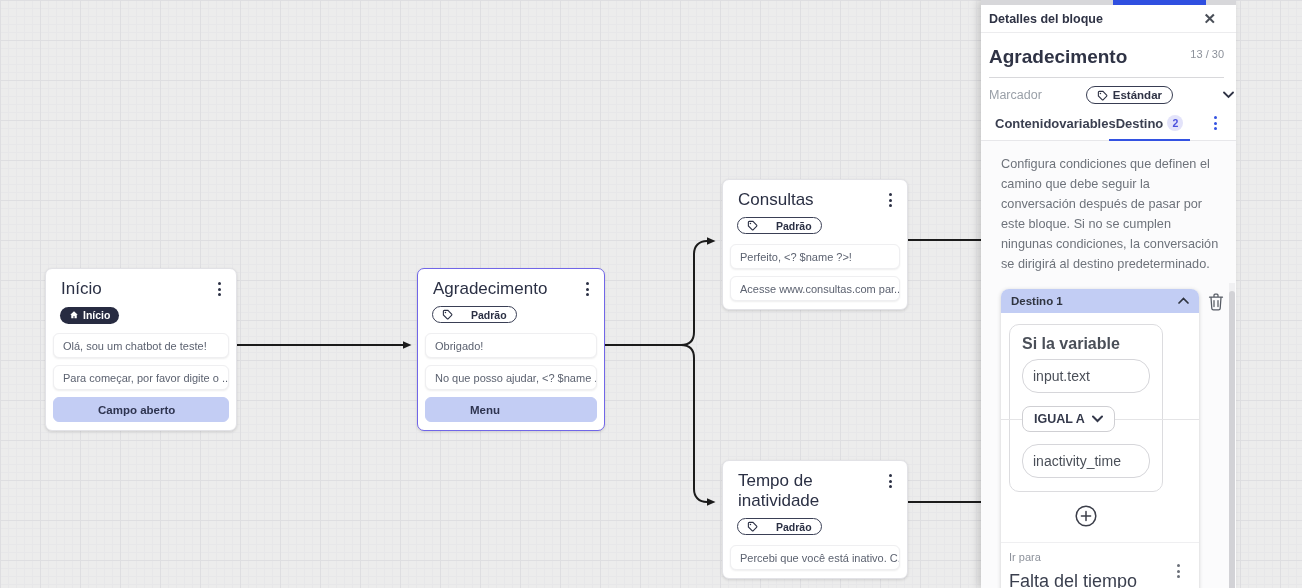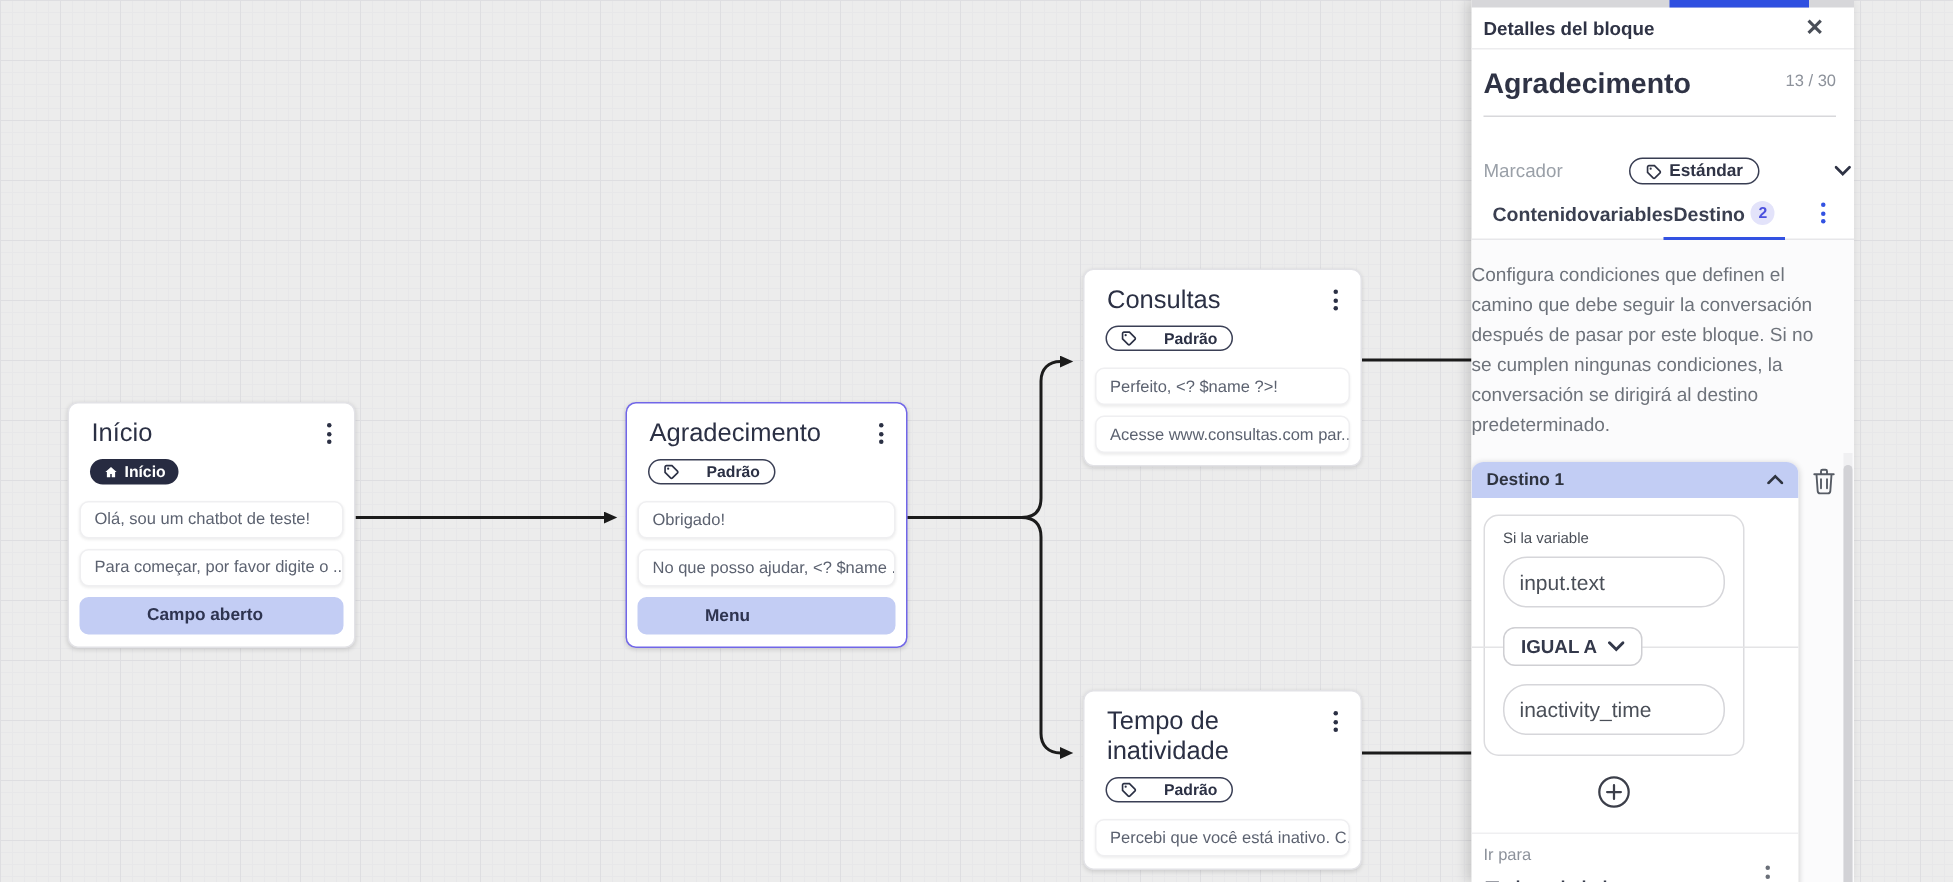--- a/index.html
+++ b/index.html
@@ -44,41 +44,41 @@
          box-shadow:-3px 0 8px rgba(0,0,0,.16);display:flex;flex-direction:column;box-sizing:border-box;}
   .topstrip{height:5px;background:#d7d7da;position:relative;flex:none;}
   .topstrip-active{position:absolute;left:132px;top:0;height:100%;width:93px;background:#2f4fe0;}
   .panel-header{height:27px;flex:none;display:flex;align-items:center;justify-content:space-between;
         padding:0 20px 0 8px;border-bottom:1px solid #ececee;font-size:12.5px;font-weight:700;color:#2f3345;}
   .close-x{font-size:15px;color:#4a4f58;cursor:pointer;line-height:1;}
   .name-row{margin:13px 12px 0 8px;border-bottom:1px solid #d8d8db;padding-bottom:9px;
         display:flex;justify-content:space-between;align-items:flex-start;}
   .block-name{font-size:19px;font-weight:700;color:#2f3345;}
   .char-count{font-size:11px;color:#8d929b;margin-top:2px;}
-  .marker-row{margin:27px 12px 0 8px;display:flex;align-items:center;gap:44px;}
+  .marker-row{margin:8px 12px 0 8px;display:flex;align-items:center;gap:44px;}
   .marker-label{font-size:12.5px;color:#9aa0a8;flex:1;}
   .marker-pill{display:inline-flex;align-items:center;gap:5px;border:1.3px solid #383d52;border-radius:12px;
         padding:2px 10px;font-size:11.5px;font-weight:700;color:#2f3345;background:#fff;cursor:pointer;}
   .marker-chevron{margin-left:6px;display:inline-flex;cursor:pointer;}
   .tabs{margin-top:9px;display:flex;align-items:flex-end;padding:0 14px;border-bottom:1px solid #e7e7ea;}
   .tab{font-size:13px;font-weight:700;color:#3a3f50;padding-bottom:9px;position:relative;cursor:pointer;
        display:inline-flex;align-items:center;gap:4px;}
   .tab.active::after{content:'';position:absolute;left:-7px;right:-7px;bottom:-1px;height:2.5px;background:#3352e2;}
   .tab-badge{display:inline-block;background:#e3e3fa;color:#4b50dd;border-radius:50%;width:16px;height:16px;
        line-height:16px;text-align:center;font-size:10.5px;font-weight:700;}
   .tabs .kdots{margin-left:auto;margin-bottom:7px;color:#3352e2;}
-  .tab-content{flex:1;background:#fbfbfc;padding:14px 12px 0 0;position:relative;overflow:hidden;}
+  .tab-content{flex:1;background:#fbfbfc;padding:14px 12px 0 20px;position:relative;overflow:hidden;}
   .desc{font-size:12.7px;line-height:1.57;color:#6e737b;margin:0 0 14px 0;}
   .dest-row{display:flex;align-items:flex-start;gap:9px;}
   .dest-card{flex:1;background:#fff;border-radius:8px;box-shadow:0 1px 4px rgba(0,0,0,.18);overflow:hidden;}
   .dest-head{background:#c2cdf4;display:flex;justify-content:space-between;align-items:center;
        padding:6px 10px;font-size:11.5px;font-weight:700;color:#2f3440;cursor:pointer;}
   .dest-body{padding:11px 0 0 8px;}
   .cond-box{border:1px solid #dcdcdf;border-radius:10px;padding:10px 12px 13px;margin-right:36px;background:#fff;}
-  .cond-label{font-size:10px;color:#4a4f58;}
+  .cond-label{font-size:16px;color:#4a4f58;font-weight:bold;}
   .tinput{display:block;width:100%;box-sizing:border-box;border:1px solid #d6d6da;border-radius:16px;
        padding:8px 10px;font-size:14px;color:#4a4f58;margin-top:6px;background:#fff;font-family:inherit;outline:none;}
   .op-row{position:relative;margin:13px 0 12px;}
   .op-row::before{content:'';position:absolute;left:-21px;right:-49px;top:50%;border-top:1px solid #e4e4e6;}
   .op-pill{position:relative;display:inline-flex;align-items:center;gap:7px;background:#fff;
        border:1px solid #cfcfd3;border-radius:8px;padding:5px 11px;font-size:12.5px;font-weight:700;
        color:#33384a;cursor:pointer;}
   .plus-row{text-align:center;padding:13px 36px 11px 0;}
   .plus-btn{display:inline-flex;cursor:pointer;}
   .goto-row{border-top:1px solid #efeff1;display:flex;align-items:center;justify-content:space-between;

